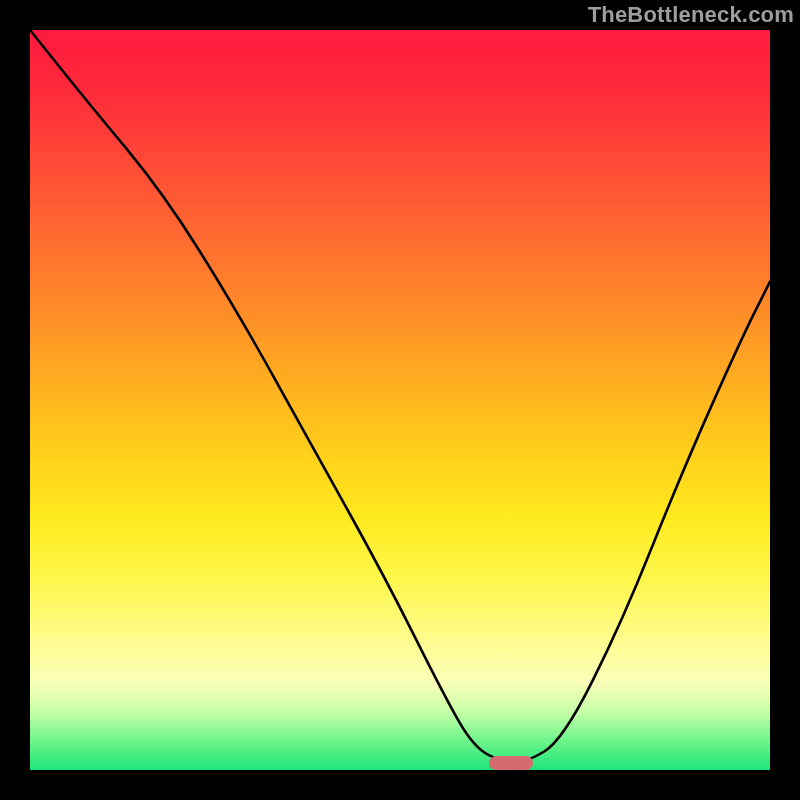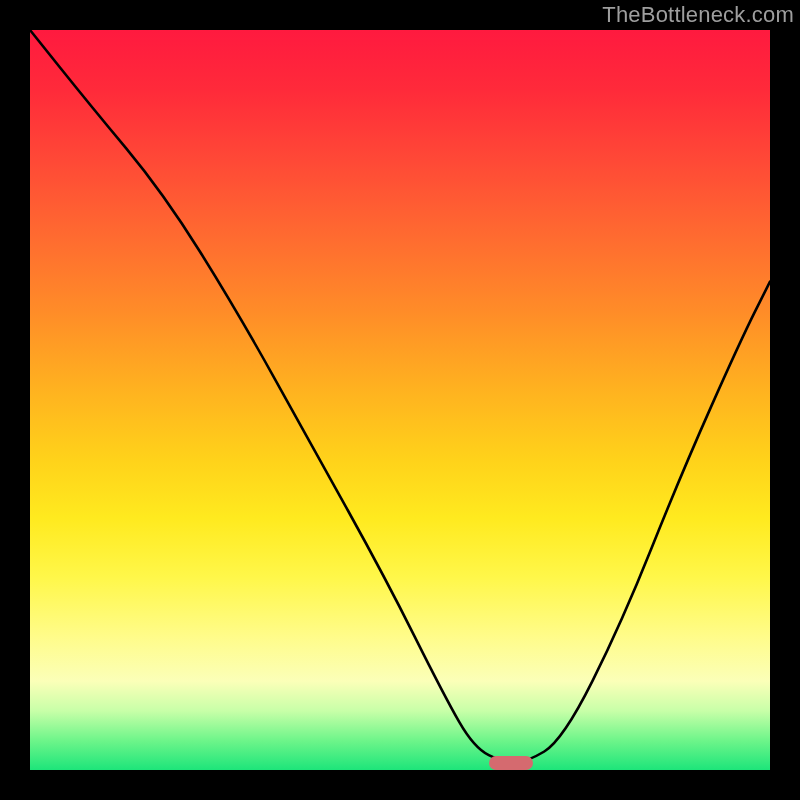--- a/index.html
+++ b/index.html
@@ -38,21 +38,21 @@
       #c8ffa8 92%,
       #6ef58a 96%,
       #1de57a 100%);
   }
   .watermark {
     position: absolute;
     top: 2px;
     right: 6px;
     color: #9e9e9e;
     font-size: 22px;
-    font-weight: 400;
+    font-weight: 700;
     letter-spacing: 0.2px;
     user-select: none;
   }
   svg.curve {
     position: absolute;
     left: 0;
     top: 0;
     width: 740px;
     height: 740px;
     overflow: visible;

